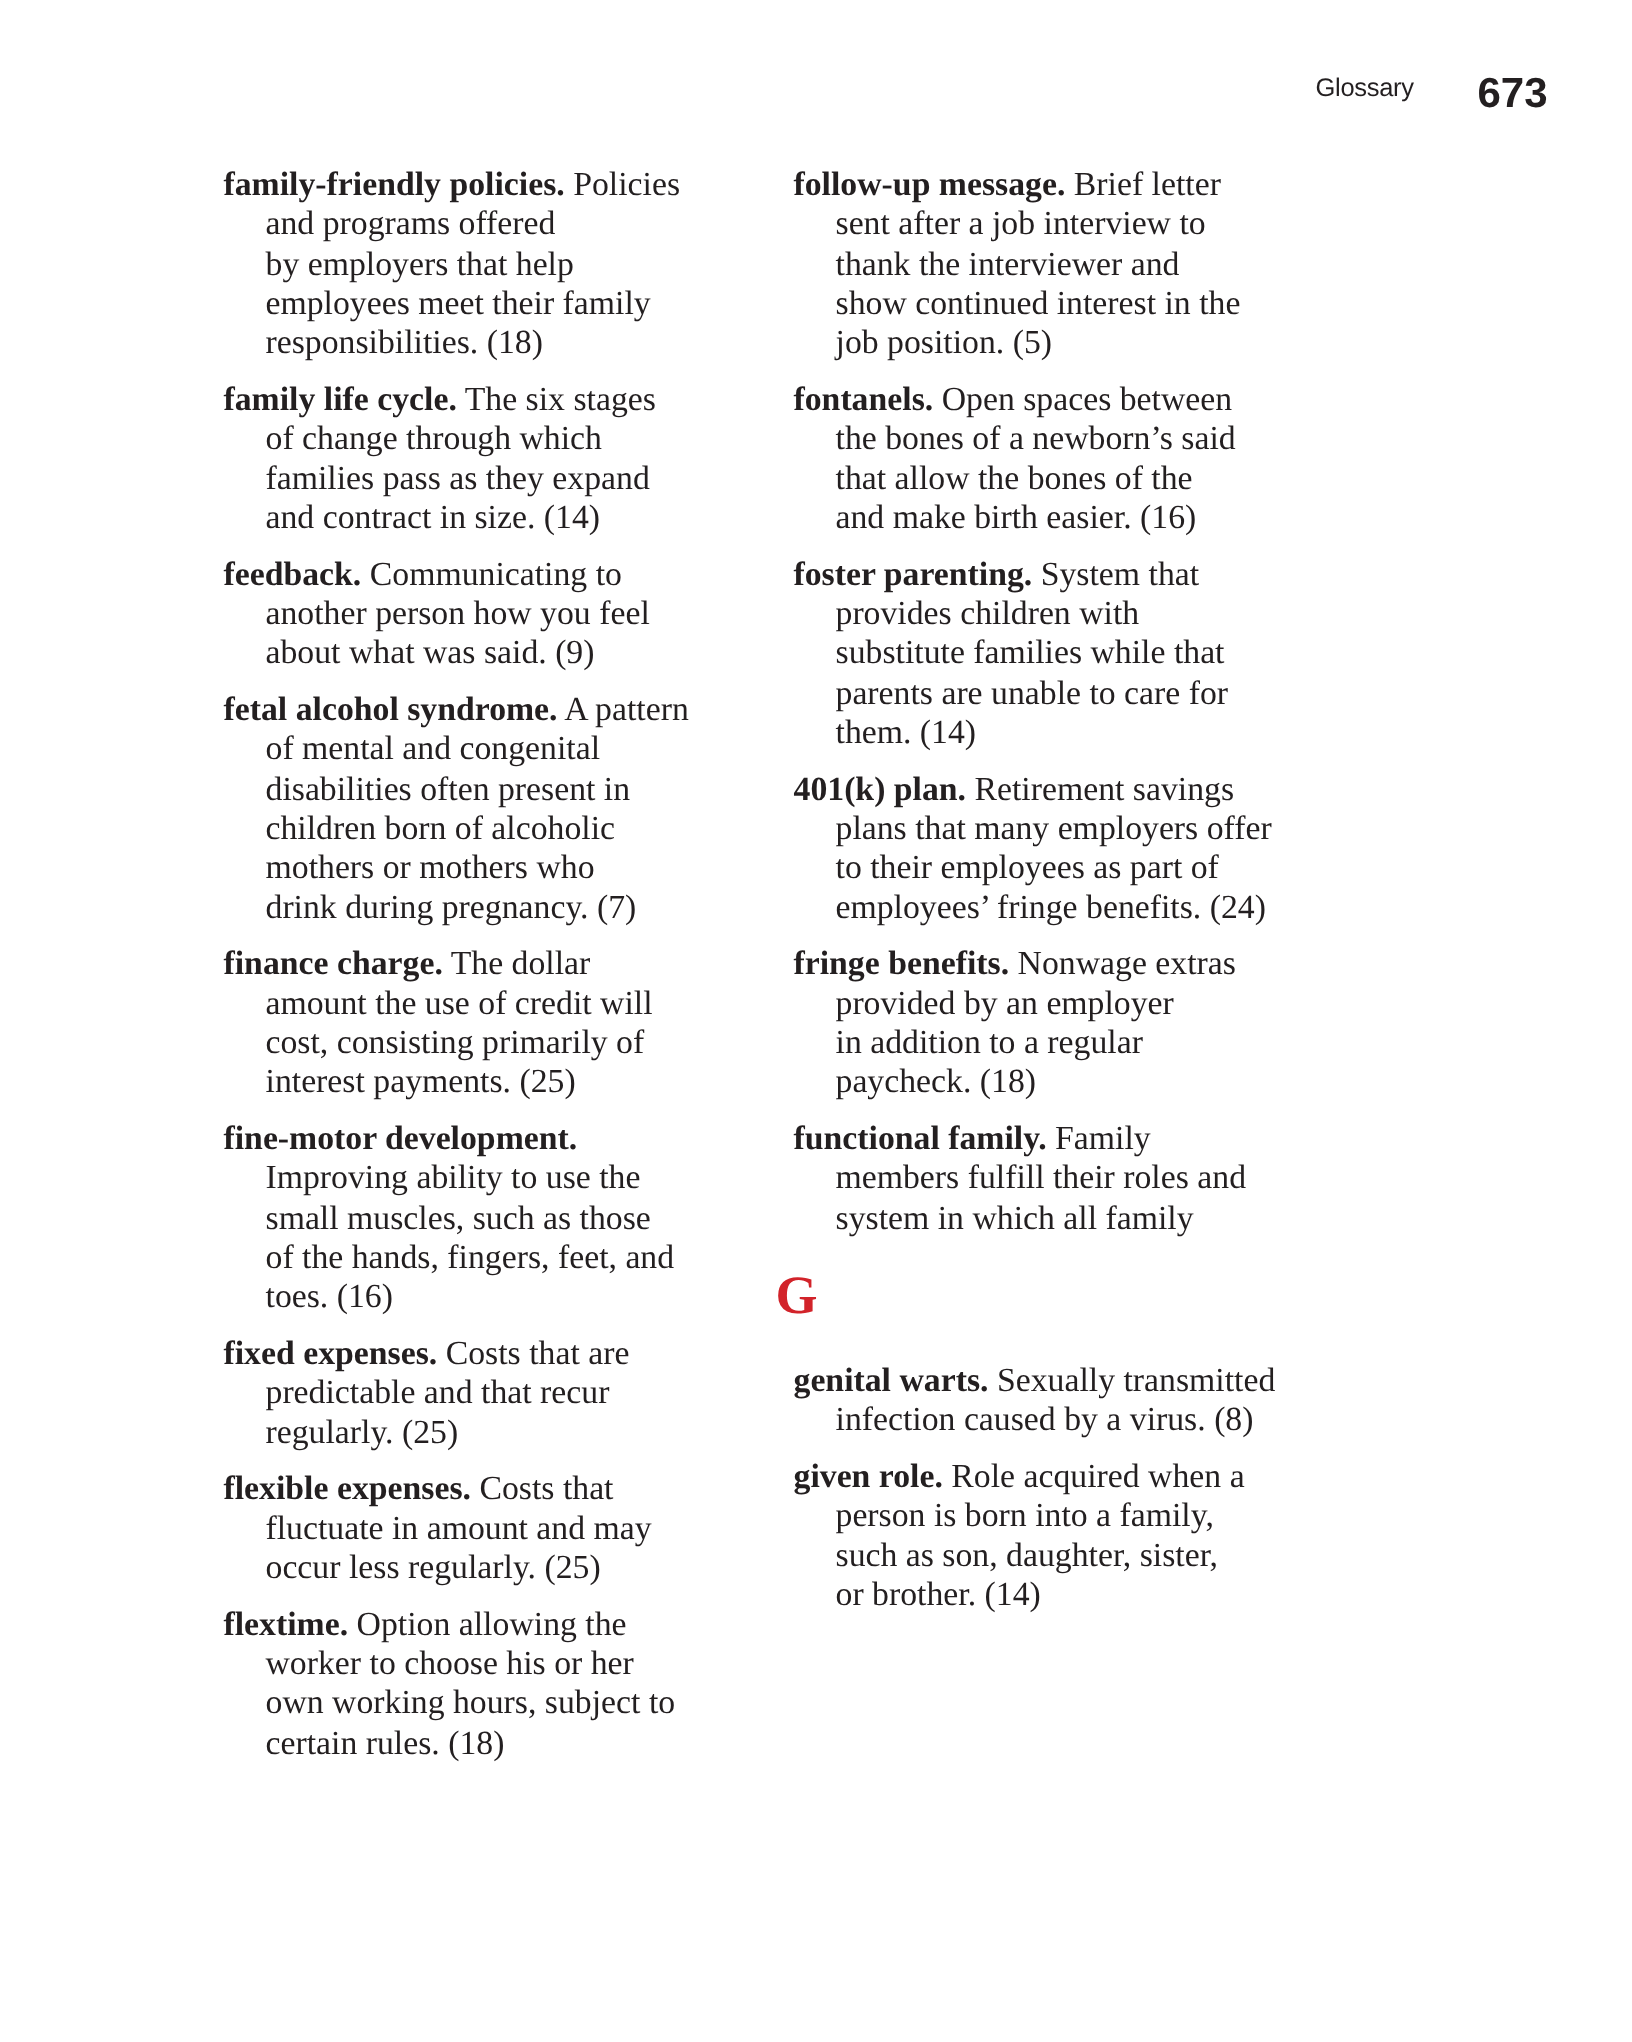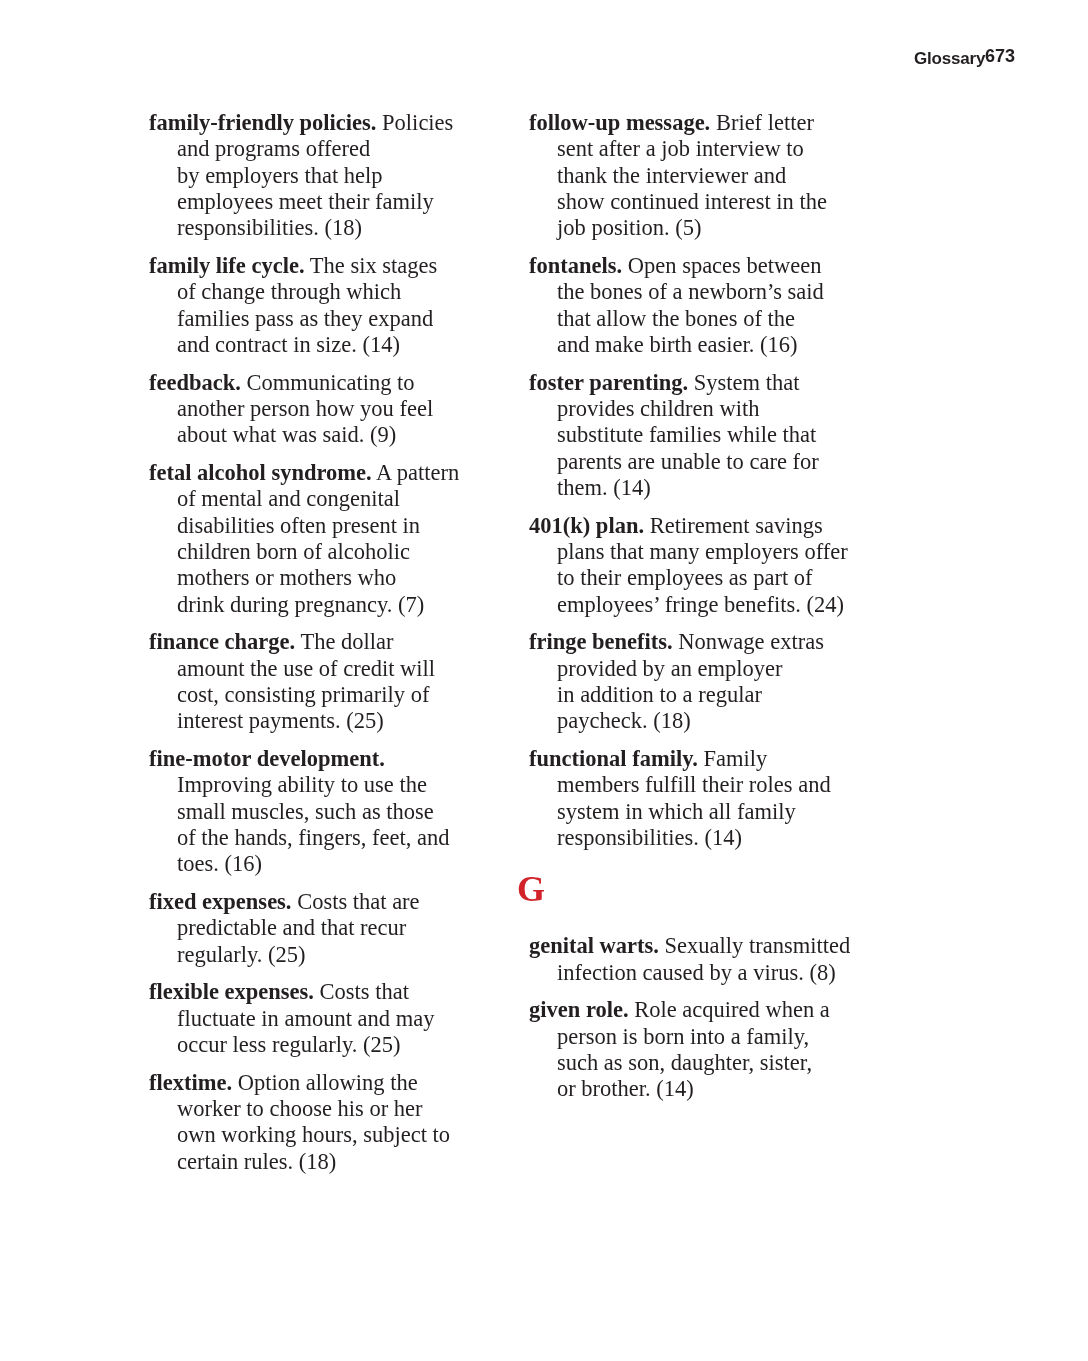--- a/index.html
+++ b/index.html
@@ -1,19 +1,19 @@
 <!DOCTYPE html>
 <html><head>
   <meta charset="utf-8">
   <style>
     html, body { margin: 0; padding: 0; background: #ffffff; }
     body { width: 1088px; height: 1361px; position: relative; overflow: hidden; color: #231f20; }
     .header { position: absolute; top: 46px; left: 0; width: 1088px; height: 26px; }
-    .header .section { position: absolute; left: 877px; top: 3px; font-family: "Liberation Sans", sans-serif; font-weight: bold; font-size: 17px; letter-spacing: -0.2px; margin-left: 37px; }
-    .header .pagenum { position: absolute; left: 985px; top: 0px; font-family: "Liberation Sans", sans-serif; font-weight: bold; font-size: 18px; }
+    .header .section { position: absolute; left: 877px; top: 3px; font-family: "Liberation Sans", sans-serif; font-weight: normal; font-size: 17px; letter-spacing: -0.2px; }
+    .header .pagenum { position: absolute; left: 985px; top: 0px; font-family: "Liberation Sans", sans-serif; font-weight: bold; font-size: 28px; }
     .col { position: absolute; top: 110px; font-family: "Liberation Serif", serif; font-size: 22.5px; line-height: 26.3px; }
     .col.left { left: 137px; width: 360px; }
     .col.right { left: 517px; width: 360px; }
     .entry { margin: 0 0 11.5px 0; }
     .entry .line { display: block; white-space: nowrap; }
     .entry .line.indent { padding-left: 40px; }
     .term { font-weight: bold; margin-left: 12px; }
     .letter { font-family: "Liberation Serif", serif; font-weight: bold; font-size: 36px; color: #d2232a; line-height: 40px; margin: 18px 0 24px 0; }
   </style>
 </head>
@@ -111,21 +111,20 @@
     <div class="entry">
       <span class="line"><span class="term">fringe benefits.</span><span> Nonwage extras</span></span>
       <span class="line indent">provided by an employer</span>
       <span class="line indent">in addition to a regular</span>
       <span class="line indent">paycheck. (18)</span>
     </div>
     <div class="entry">
       <span class="line"><span class="term">functional family.</span><span> Family</span></span>
       <span class="line indent">members fulfill their roles and</span>
       <span class="line indent">system in which all family</span>
-      <span class="line indent">responsibilities. (14)</span>
     </div>
     <div class="letter" style="color: rgb(210, 35, 42);">G</div>
     <div class="entry">
       <span class="line"><span class="term">genital warts.</span><span> Sexually transmitted</span></span>
       <span class="line indent">infection caused by a virus. (8)</span>
     </div>
     <div class="entry">
       <span class="line"><span class="term">given role.</span><span> Role acquired when a</span></span>
       <span class="line indent">person is born into a family,</span>
       <span class="line indent">such as son, daughter, sister,</span>

